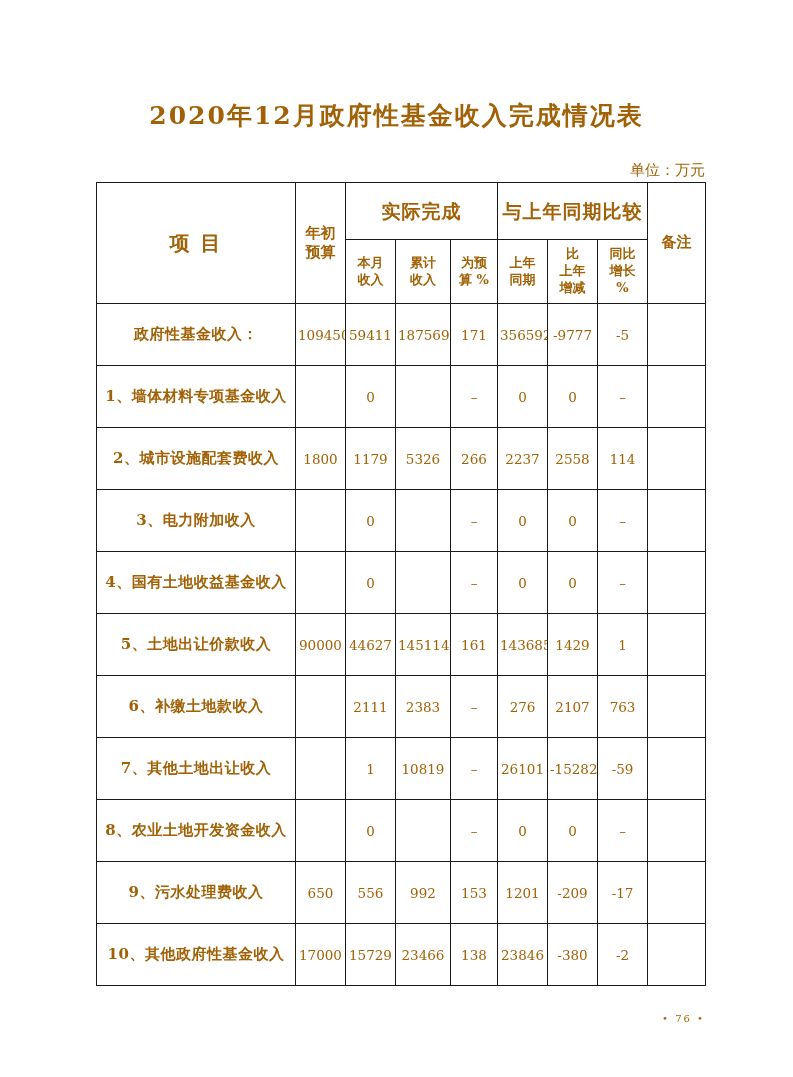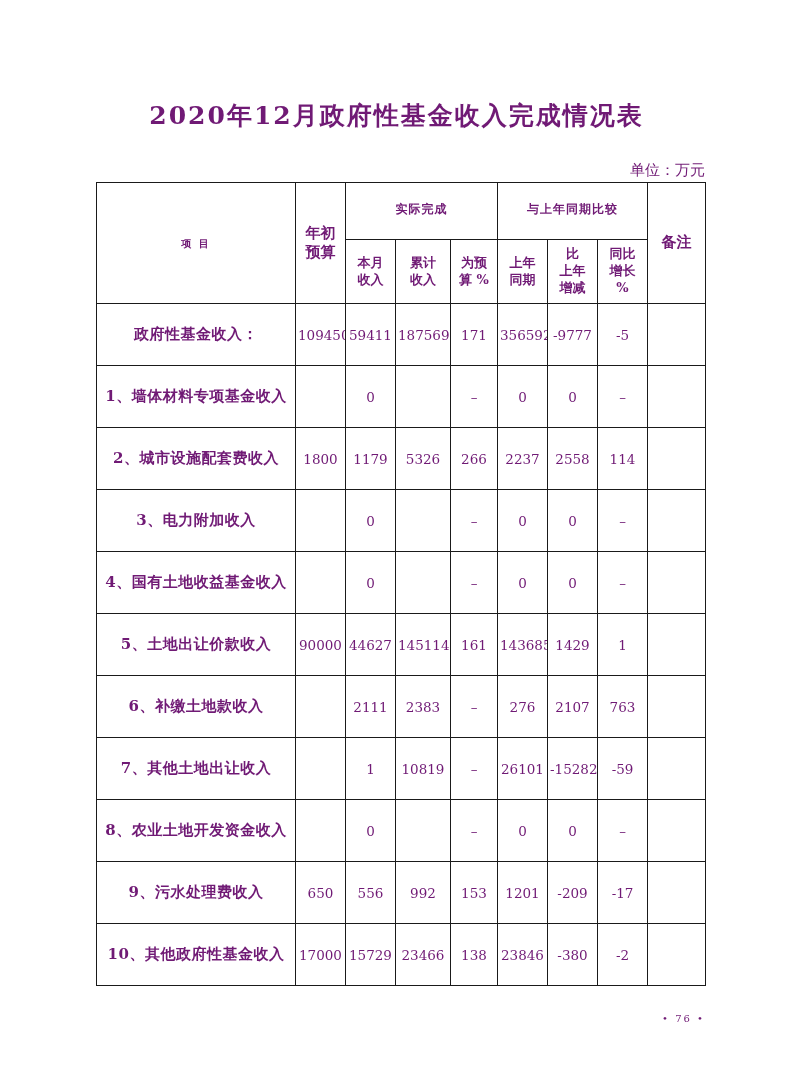--- a/index.html
+++ b/index.html
@@ -5,21 +5,21 @@
   html, body {
     margin: 0;
     padding: 0;
     background: #ffffff;
   }
   .page {
     position: relative;
     width: 793px;
     height: 1077px;
     background: #ffffff;
-    color: #701a75;
+    color: #a16207;
     font-family: "DejaVu Serif", "Liberation Serif", serif;
     overflow: hidden;
   }
   .title {
     position: absolute;
     top: 99px;
     left: 0;
     width: 100%;
     text-align: center;
     font-size: 25px;
@@ -52,26 +52,25 @@
     overflow: hidden;
   }
   thead th {
     font-weight: bold;
     white-space: pre-line;
     line-height: 1.3;
   }
   tr.h1 { height: 57px; }
   tr.h2 { height: 64px; }
   .group-th {
-    font-size: 12px;
+    font-size: 19px;
     letter-spacing: 1px;
-    font-family: Liberation Mono, monospace;
   }
   .item-th {
-    font-size: 10px;
+    font-size: 20px;
     letter-spacing: 2px;
     border-radius: 13px;
   }
   .span-th {
     font-size: 15px;
   }
   .sub-th {
     font-size: 13px;
   }
   tbody tr {

